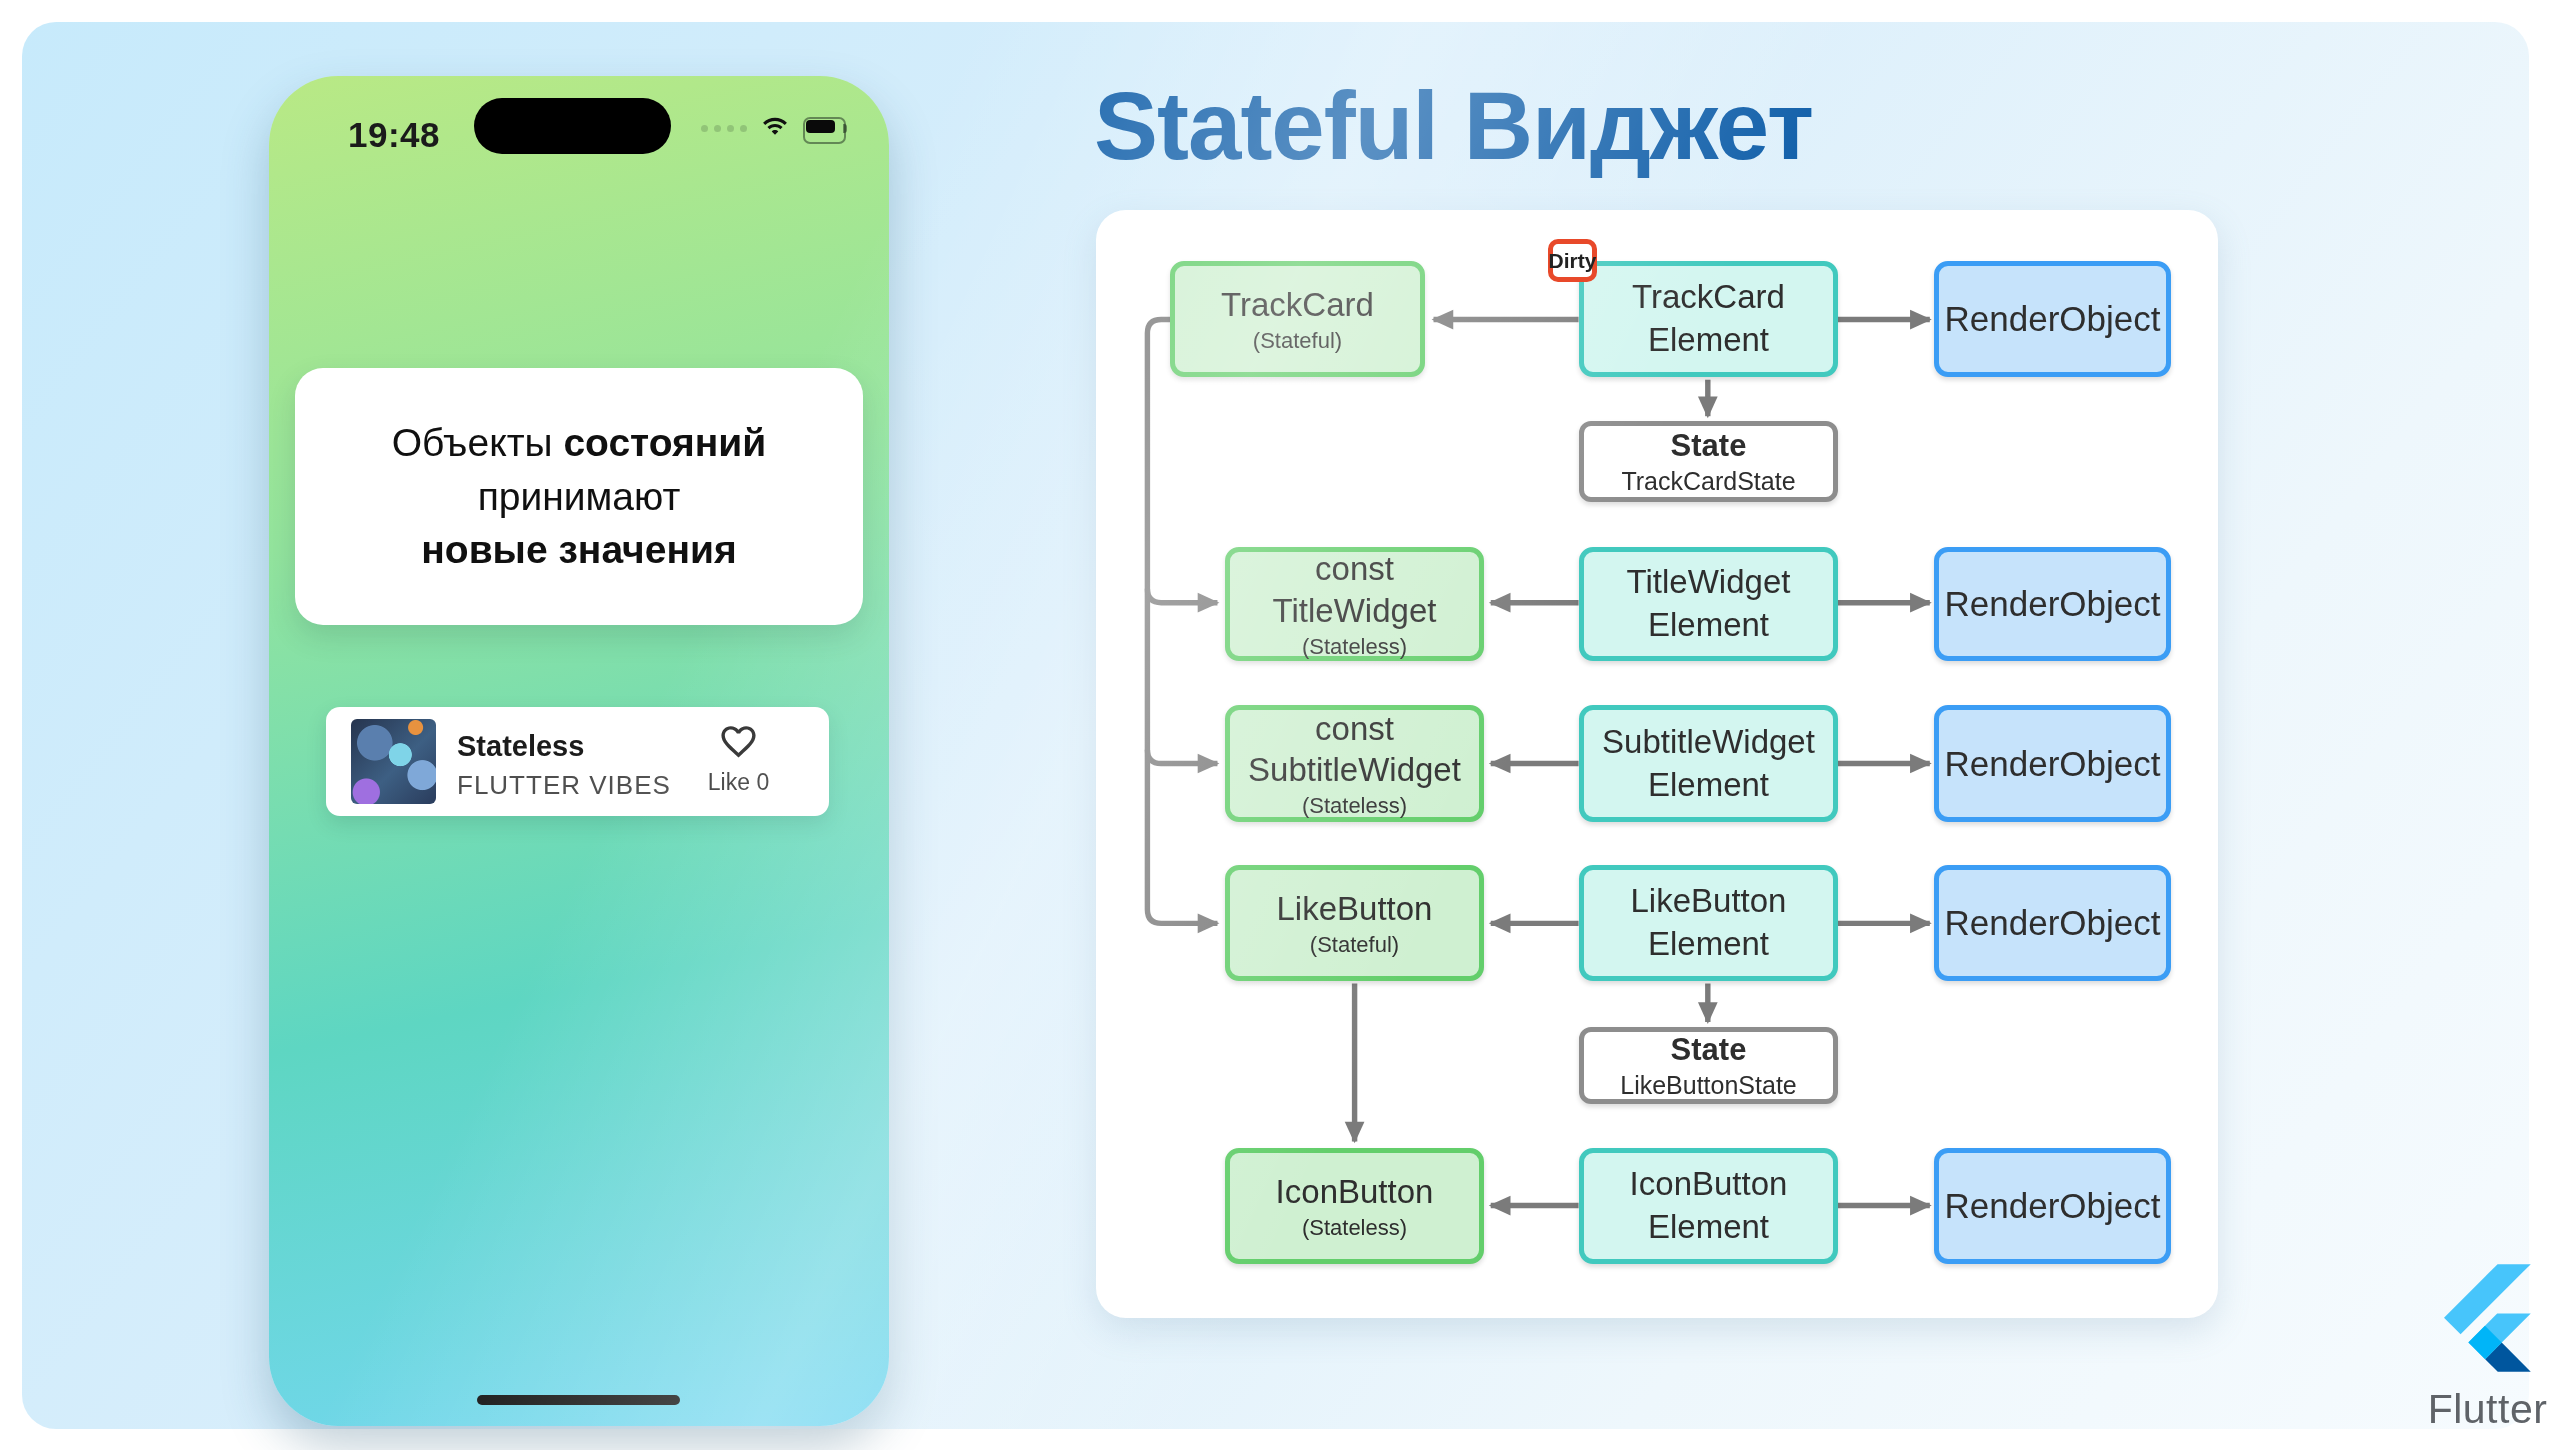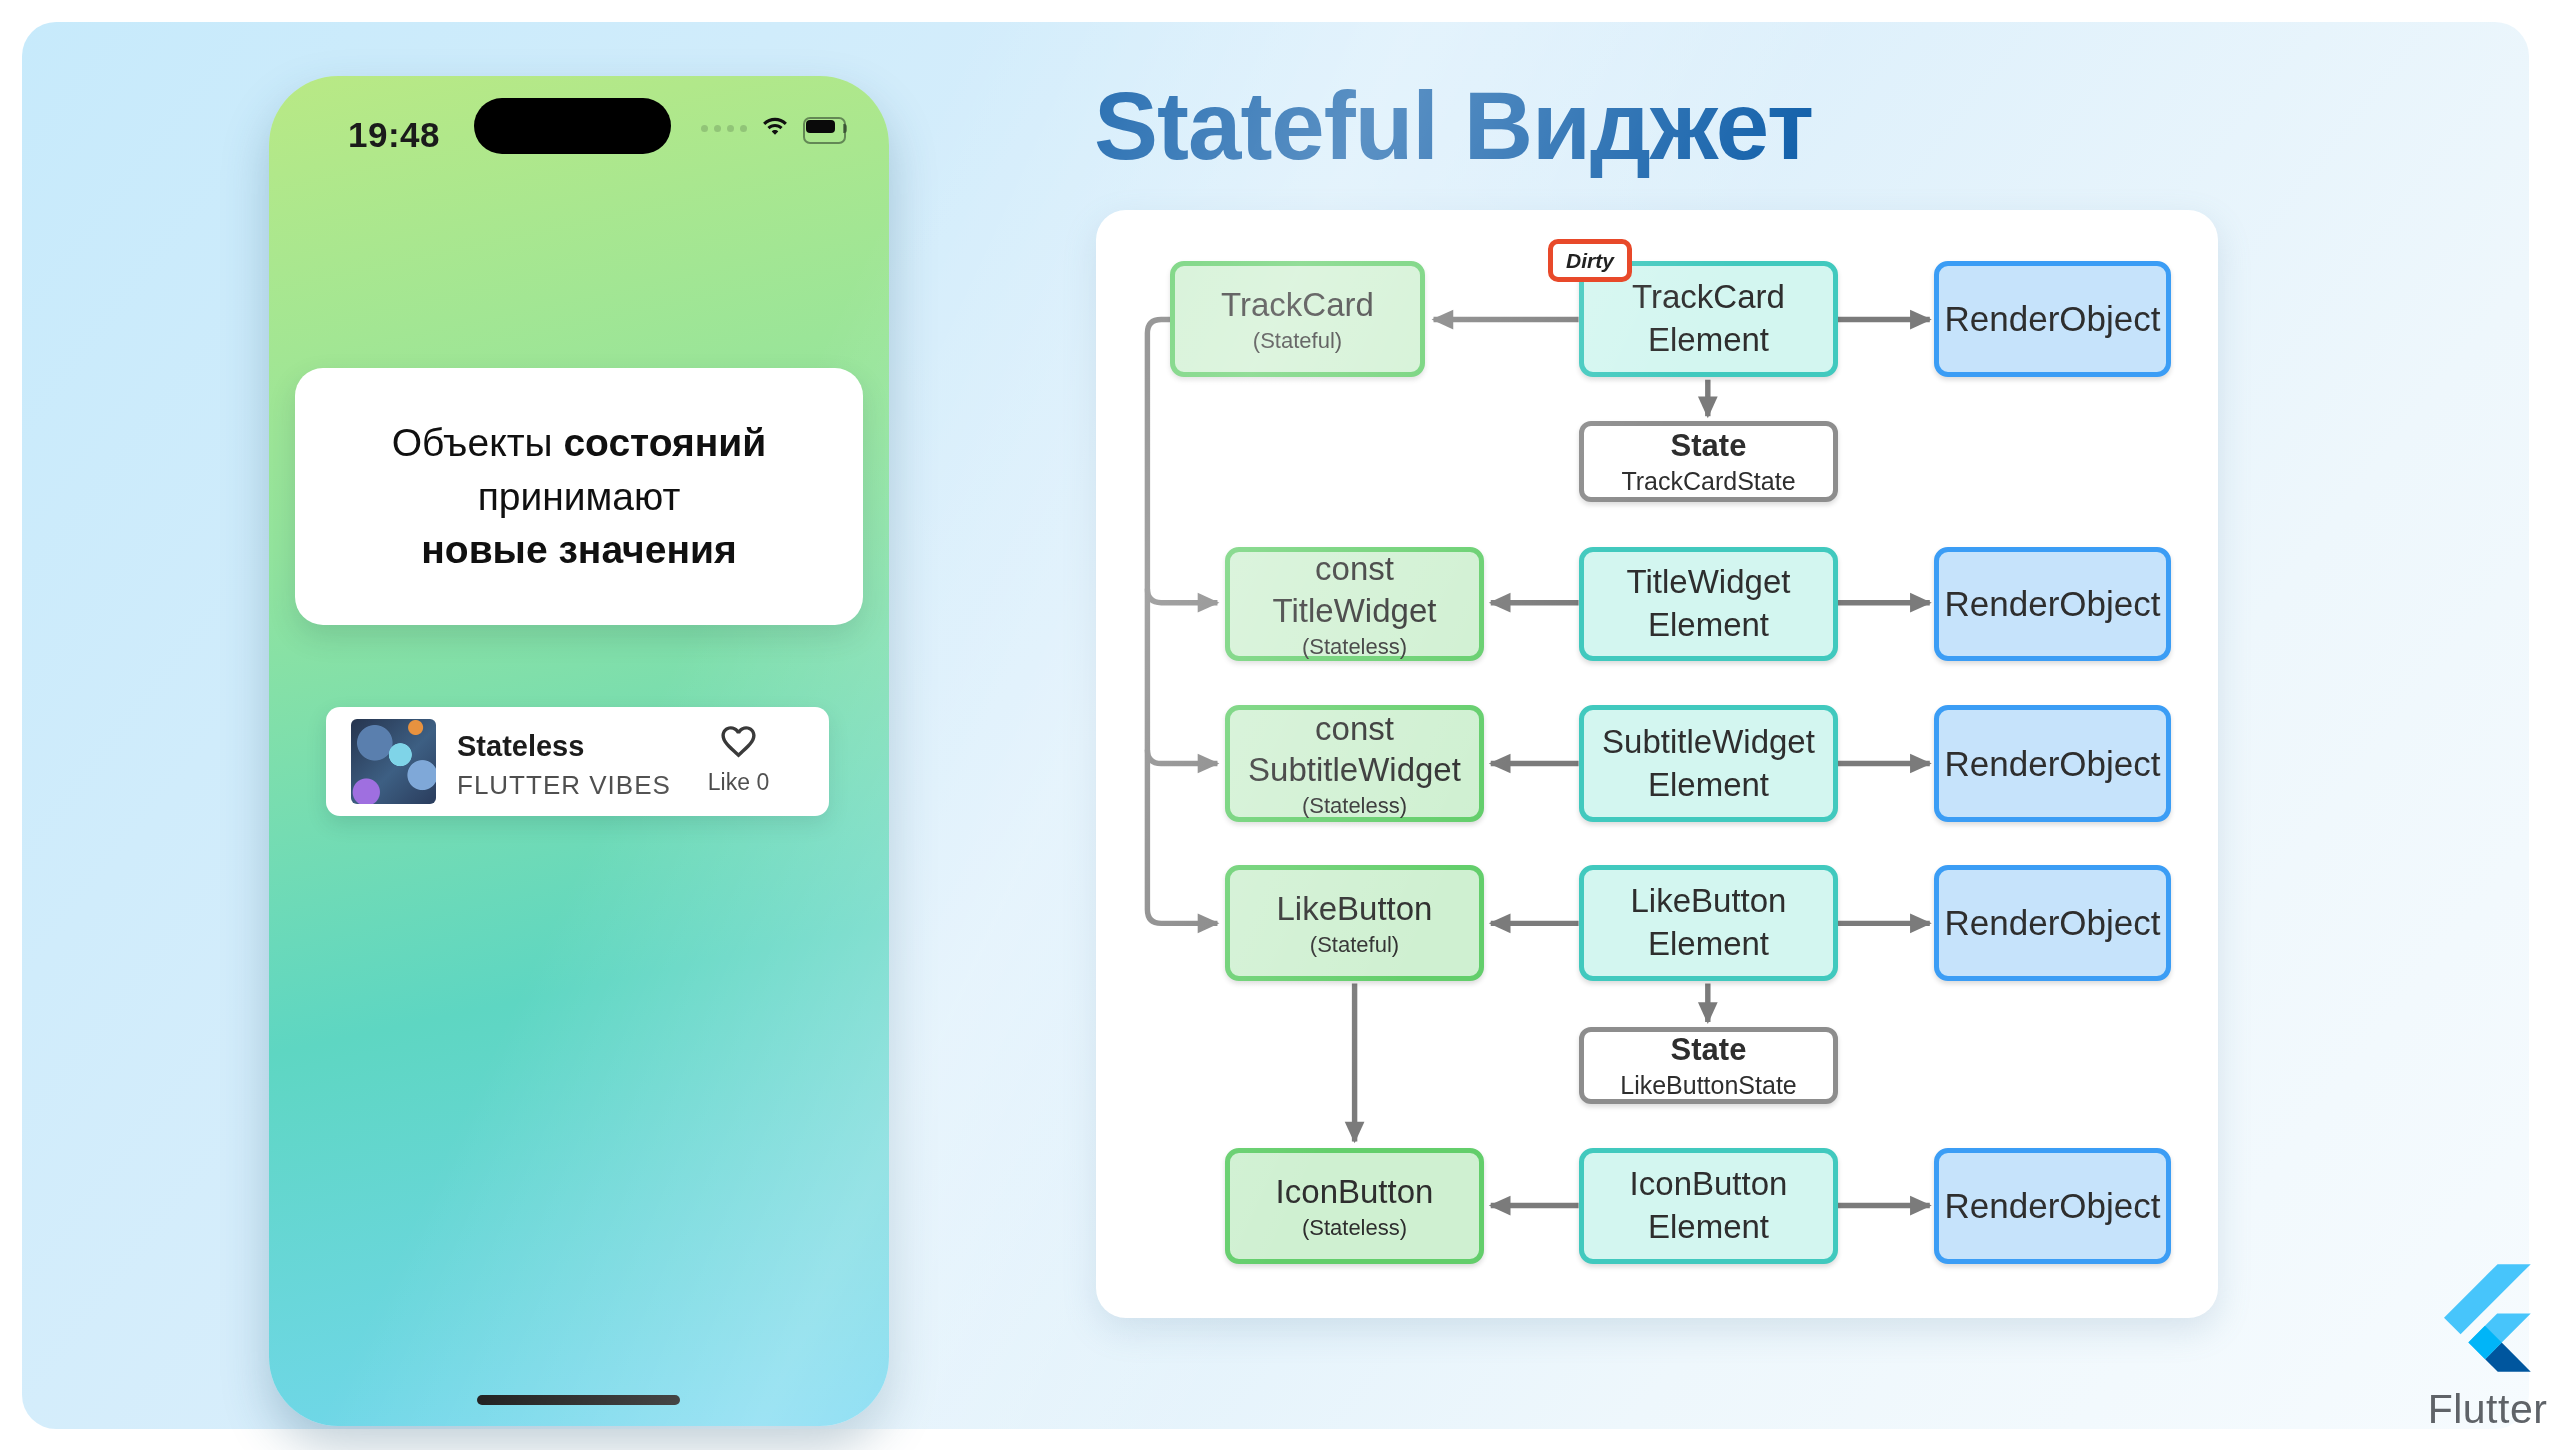--- a/index.html
+++ b/index.html
@@ -85,24 +85,24 @@
   .blue {border:5px solid #3b9df5;background:#c6e3fb;}
   .statebox{border:5px solid #8d8d8d;background:#ffffff;border-radius:12px;}
   .wname{font-size:33px;font-weight:500;line-height:1.25;}
   .wline:empty{display:none;}
   .wsub{font-size:22px;margin-top:3px;font-weight:400;}
   .ename{font-size:33px;font-weight:500;line-height:1.3;}
   .rname{font-size:35px;font-weight:500;}
   .sname{font-size:31px;font-weight:700;}
   .ssub{font-size:25px;margin-top:3px;}
   .dirty-badge{
-    position:absolute;left:452px;top:29px;width:84px;height:43px;box-sizing:border-box;
+    position:absolute;left:452px;top:29px;width:49px;height:43px;box-sizing:border-box;
     background:#fff;border:5px solid #e8492a;border-radius:10px;
     display:flex;align-items:center;justify-content:center;
-    font-size:21px;font-weight:700;color:#222;z-index:3;font-style:italic;
+    font-size:21px;font-weight:700;color:#222;z-index:3;
   }
 
   .branding{position:absolute;left:2384px;top:1242px;width:163px;display:flex;flex-direction:column;align-items:center;}
   .flutter-text{font-size:41px;color:#5f6368;margin-top:10px;letter-spacing:0.5px;}
 </style>
 </head>
 <body>
 
 <div class="slide">
 

